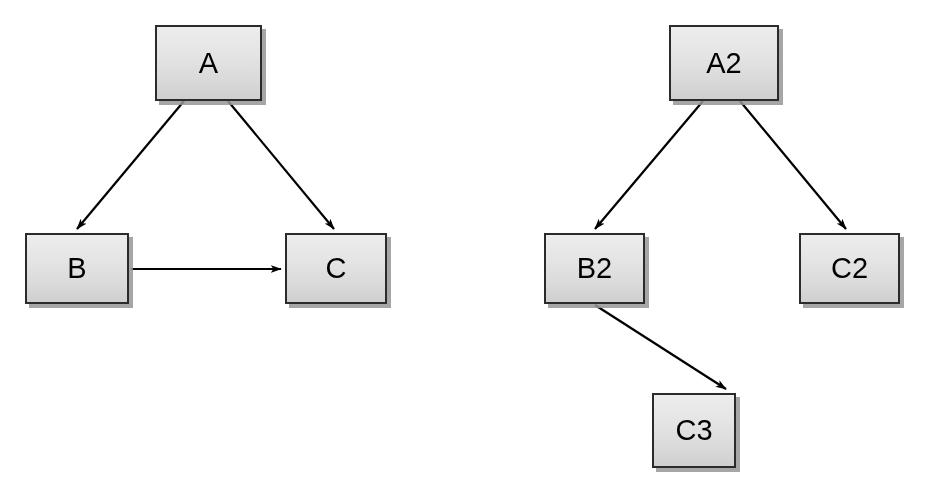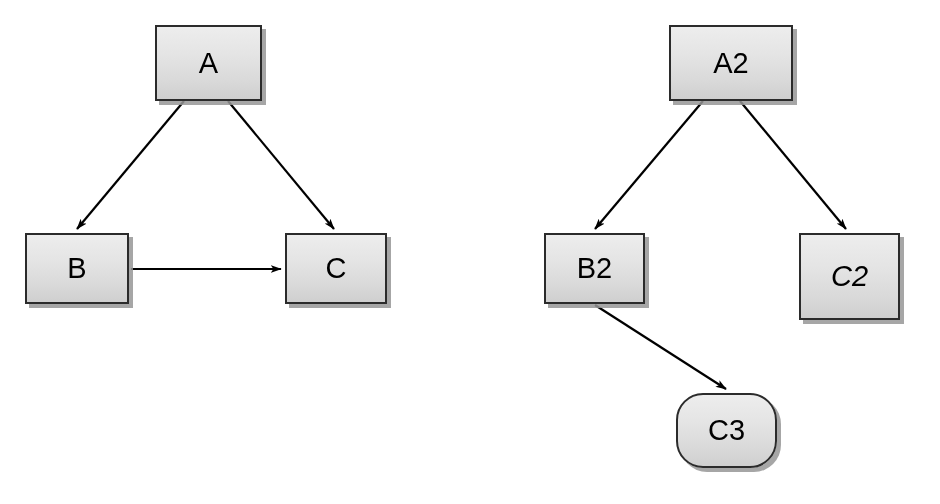--- a/index.html
+++ b/index.html
@@ -75,29 +75,29 @@
   </div>
 
   <div class="node" style="left:25px; top:233px; width:104px; height:71px;">
     <span class="node-label">B</span>
   </div>
 
   <div class="node" style="left:285px; top:233px; width:102px; height:71px;">
     <span class="node-label">C</span>
   </div>
 
-  <div class="node" style="left:669px; top:25px; width:124px; height:76px;">
+  <div class="node" style="left:669px; top:25px; width:110px; height:76px;">
     <span class="node-label">A2</span>
   </div>
 
   <div class="node" style="left:544px; top:233px; width:101px; height:71px;">
     <span class="node-label">B2</span>
   </div>
 
-  <div class="node" style="left:799px; top:233px; width:101px; height:87px;font-style:italic;">
+  <div class="node" style="left:799px; top:233px; width:101px; height:71px;">
     <span class="node-label">C2</span>
   </div>
 
-  <div class="node" style="left:676px; top:393px; width:101px; height:75px;border-radius:27px;">
+  <div class="node" style="left:652px; top:393px; width:84px; height:75px;">
     <span class="node-label">C3</span>
   </div>
 
 </div>
 
 </body></html>

